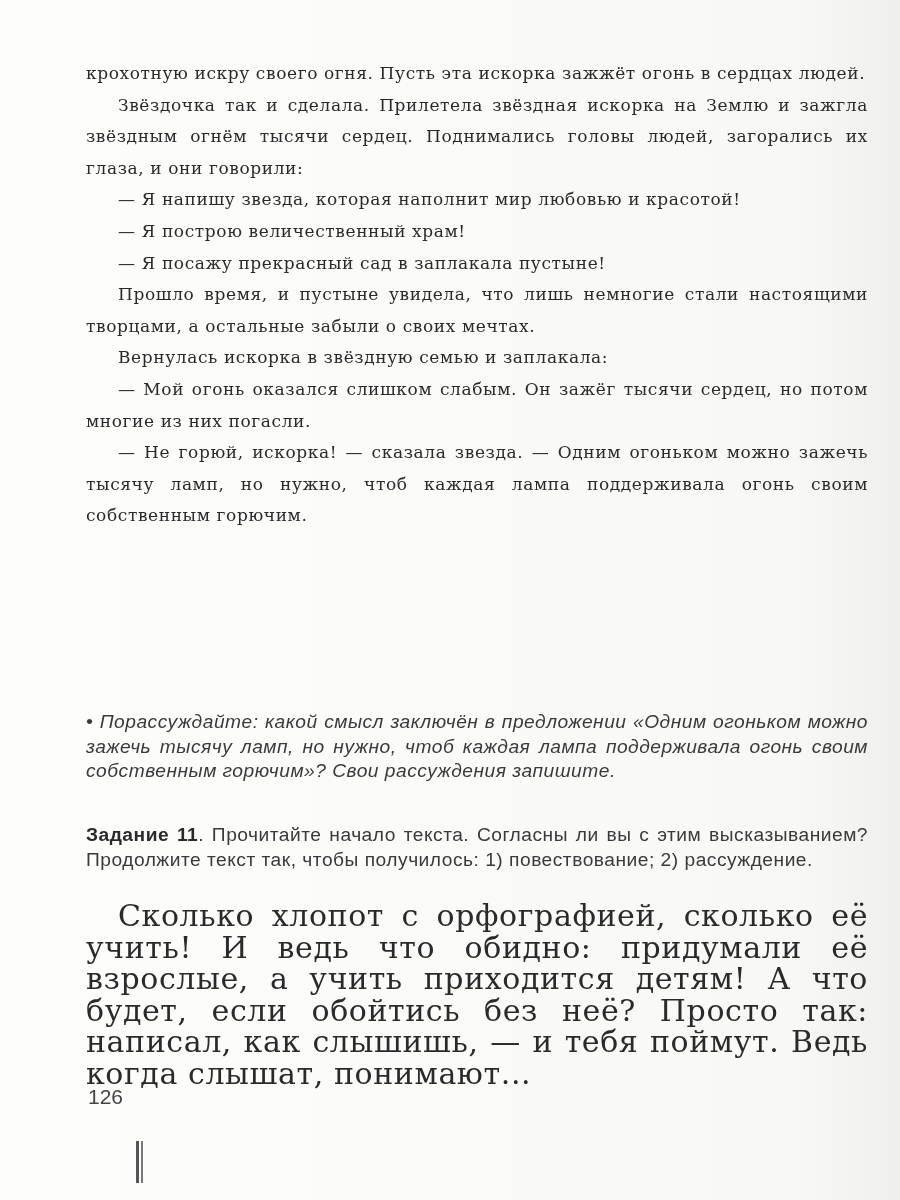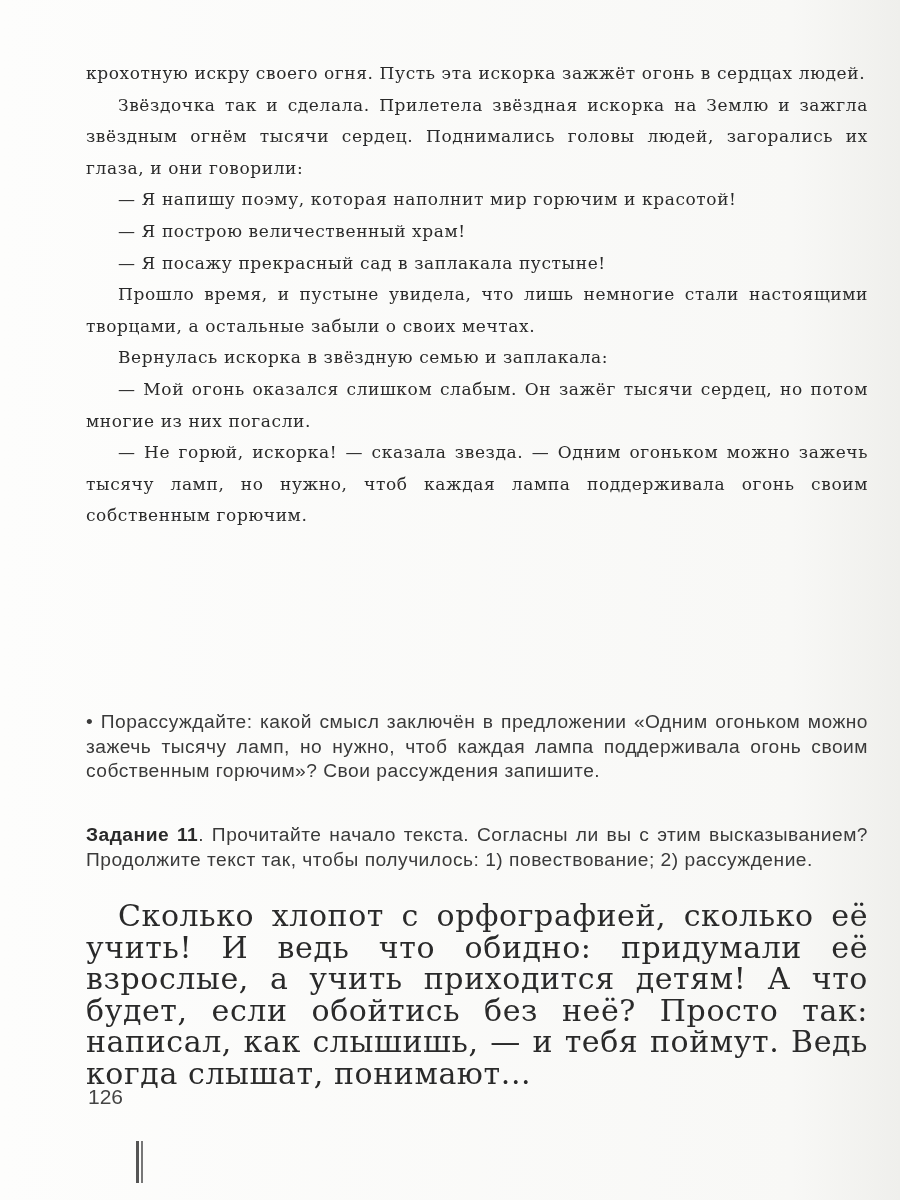--- a/index.html
+++ b/index.html
@@ -3,35 +3,35 @@
 <meta charset="utf-8">
 <style>
   html,body{margin:0;padding:0;}
   body{width:900px;height:1200px;background:#fbfbfa;position:relative;overflow:hidden;}
   .page{position:absolute;left:0;top:0;width:900px;height:1200px;background:linear-gradient(90deg,#fdfdfc 0%,#f8f8f6 88%,#efefec 100%);}
   .story{position:absolute;left:86px;top:58px;width:782px;font-family:"DejaVu Serif",serif;font-size:17px;line-height:31.6px;color:#2a2a2a;letter-spacing:0.6px;}
   .story p{margin:0;text-align:justify;text-align-last:left;}
   .story p.ind{text-indent:32px;}
   .task{position:absolute;left:86px;width:782px;font-family:"Liberation Sans",sans-serif;font-size:19.2px;line-height:24.5px;color:#3a3a3a;letter-spacing:0.5px;text-align:justify;}
   .task b{color:#2a2a2a;}
-  .q{top:710px;}
+  .q{top:710px;font-style:italic;}
   .z{top:823px;}
   .tail{position:absolute;left:86px;top:900px;width:782px;font-family:"DejaVu Serif",serif;font-size:30px;line-height:31.6px;color:#2a2a2a;letter-spacing:0.6px;}
   .tail p{margin:0;text-indent:32px;text-align:justify;}
   .pnum{position:absolute;left:88px;top:1085px;font-family:"Liberation Sans",sans-serif;font-size:21px;color:#444;}
   .bar{position:absolute;left:136px;top:1141px;width:7px;height:42px;border-left:3px solid #555;border-right:2px solid #777;box-sizing:border-box;}
 </style>
 </head>
 <body>
 
 <div class="page">
   <div class="story">
     <p>крохотную искру своего огня. Пусть эта искорка зажжёт огонь в сердцах людей.</p>
     <p class="ind">Звёздочка так и сделала. Прилетела звёздная искорка на Землю и зажгла звёздным огнём тысячи сердец. Поднимались головы людей, загорались их глаза, и они говорили:</p>
-    <p class="ind">— Я напишу поэму, которая наполнит мир горючим и красотой!</p>
+    <p class="ind">— Я напишу звезда, которая наполнит мир любовью и красотой!</p>
     <p class="ind">— Я построю величественный храм!</p>
     <p class="ind">— Я посажу прекрасный сад в заплакала пустыне!</p>
     <p class="ind">Прошло время, и пустыне увидела, что лишь немногие стали настоящими творцами, а остальные забыли о своих мечтах.</p>
     <p class="ind">Вернулась искорка в звёздную семью и заплакала:</p>
     <p class="ind">— Мой огонь оказался слишком слабым. Он зажёг тысячи сердец, но потом многие из них погасли.</p>
     <p class="ind">— Не горюй, искорка! — сказала звезда. — Одним огоньком можно зажечь тысячу ламп, но нужно, чтоб каждая лампа поддерживала огонь своим собственным горючим.</p>
   </div>
 
   <div class="task q">
     <span>•</span>

